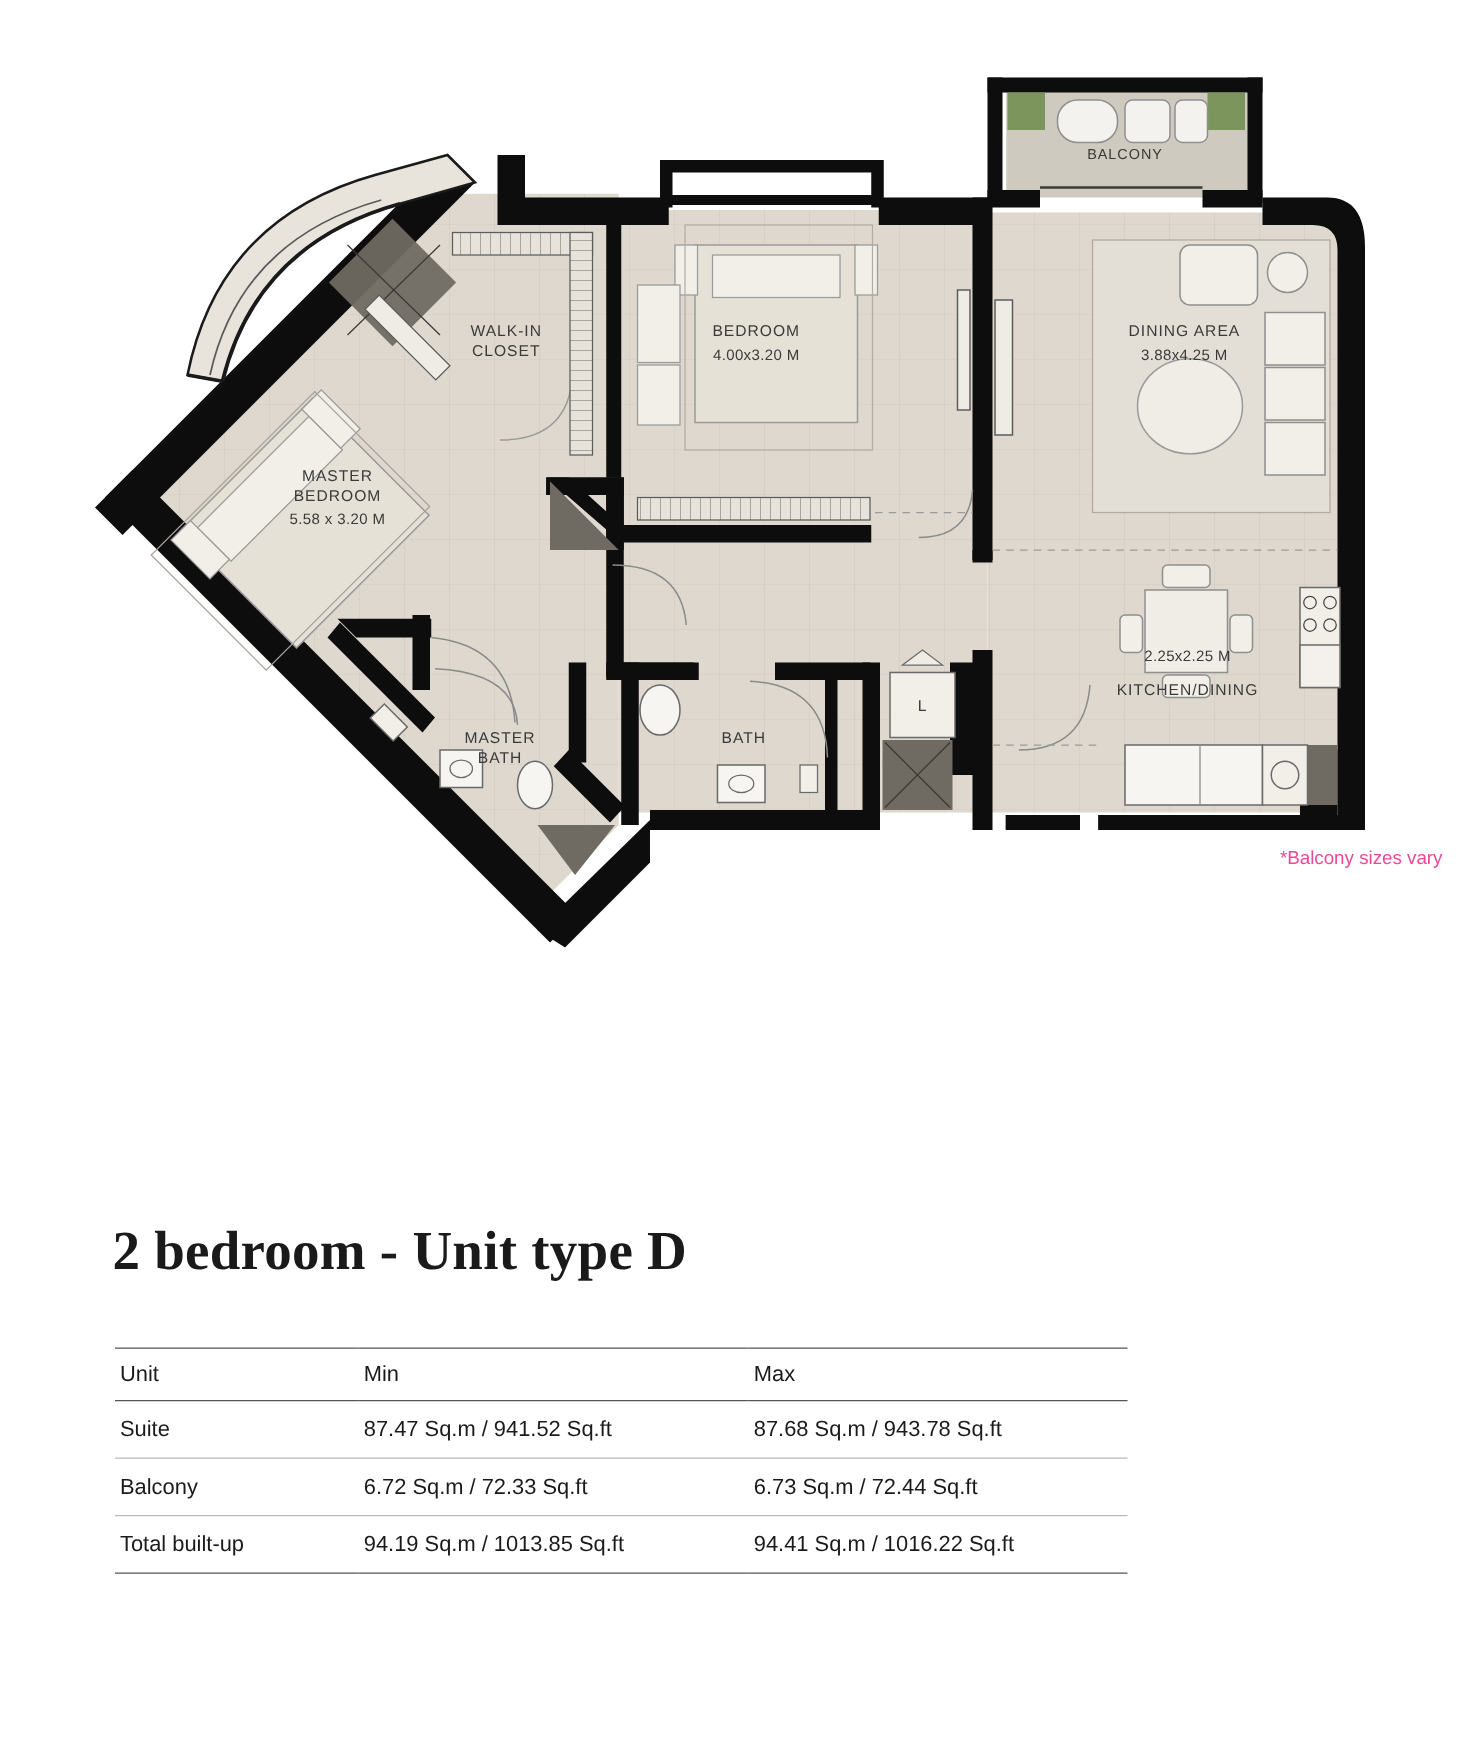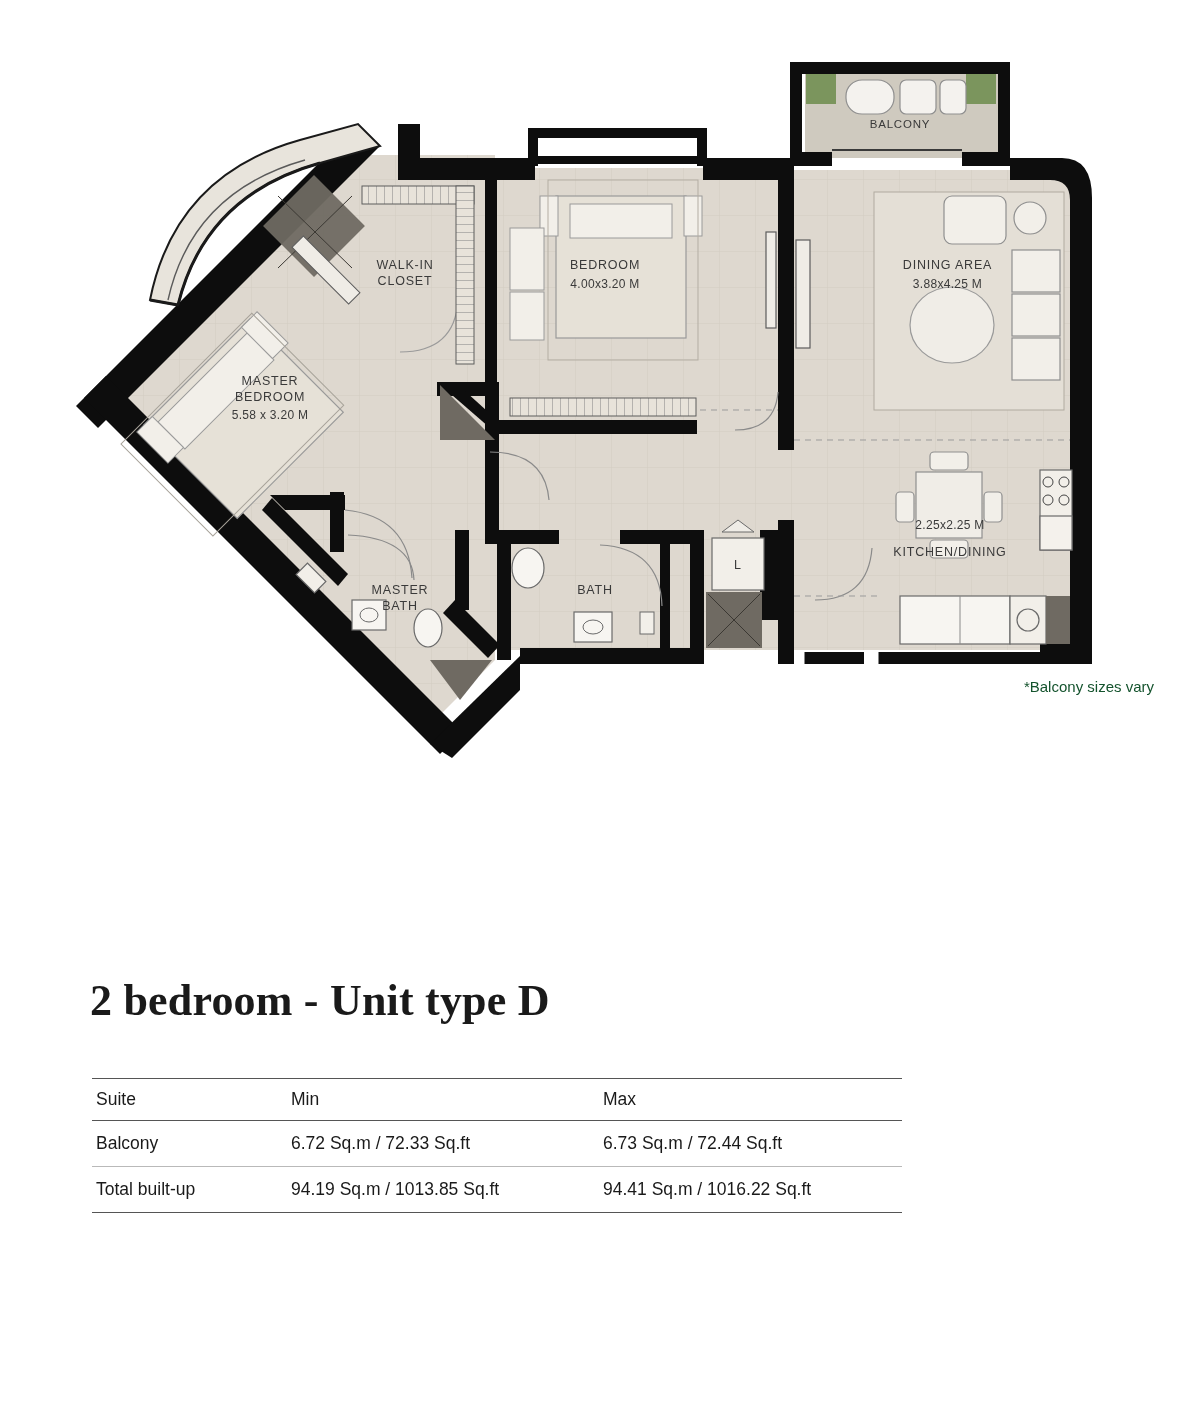--- a/index.html
+++ b/index.html
@@ -47,21 +47,21 @@
   .room-dim {
     font-size: 12px;
     letter-spacing: 0.3px;
   }
 
   #balcony-note {
     position: absolute;
     right: 32px;
     top: 678px;
     font-size: 15px;
-    color: #14532d;
+    color: #ec4899;
     font-family: "Liberation Sans", sans-serif;
   }
 
   
   #title {
     position: absolute;
     left: 90px;
     top: 975px;
     font-family: "Liberation Serif", serif;
     font-size: 44px;
@@ -370,26 +370,31 @@
 <div id="title">2 bedroom - Unit type D</div>
 
 <table id="area-table">
   <colgroup>
       <col class="c1">
       <col class="c2">
       <col class="c3">
     </colgroup>
   <thead>
     <tr>
-      <th>Suite</th>
+      <th>Unit</th>
       <th>Min</th>
       <th>Max</th>
     </tr>
   </thead>
   <tbody>
+    <tr>
+      <td>Suite</td>
+      <td>87.47 Sq.m / 941.52 Sq.ft</td>
+      <td>87.68 Sq.m / 943.78 Sq.ft</td>
+    </tr>
     <tr>
       <td>Balcony</td>
       <td>6.72 Sq.m / 72.33 Sq.ft</td>
       <td>6.73 Sq.m / 72.44 Sq.ft</td>
     </tr>
     <tr>
       <td>Total built-up</td>
       <td>94.19 Sq.m / 1013.85 Sq.ft</td>
       <td>94.41 Sq.m / 1016.22 Sq.ft</td>
     </tr>

